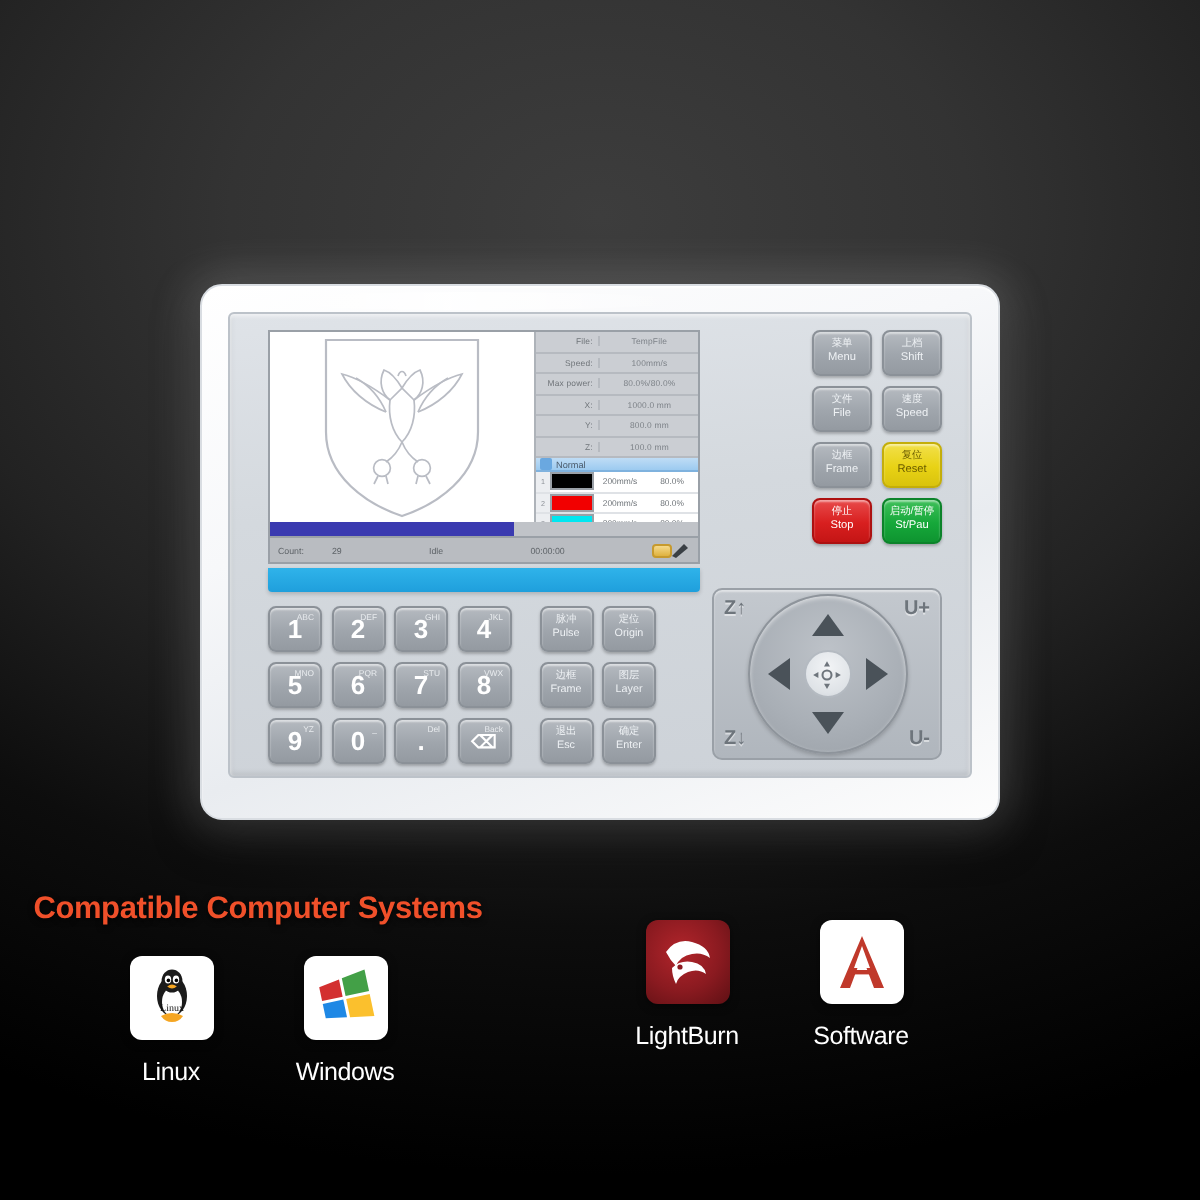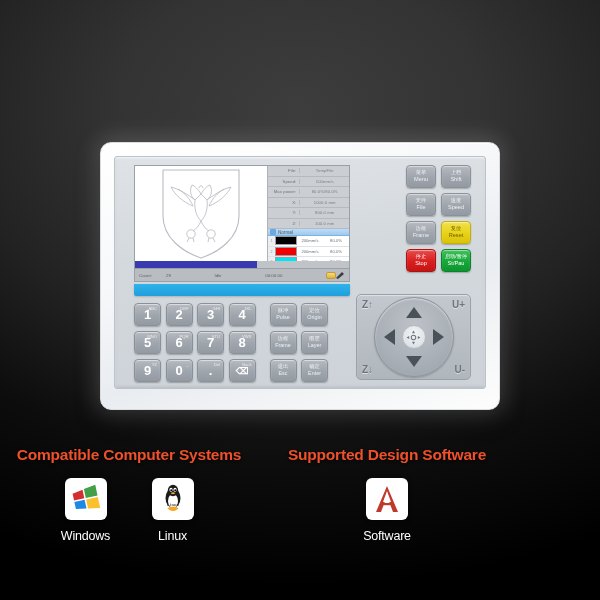--- a/index.html
+++ b/index.html
@@ -508,58 +508,67 @@
   </div>
 
   <div class="sections">
 
     <div class="section">
       <div class="section-title">Compatible Computer Systems</div>
       <div class="icon-row">
 
         <div class="icon-item">
           <div class="icon-tile tile-white">
-            <svg width="32" height="32" viewBox="0 0 32 32">
-              <g transform="rotate(-12 16 16)">
-                <path d="M4 8 L14.5 6.2 L14.5 15 L4 15 Z" fill="#d32f2f"></path>
-                <path d="M16 5.9 L28 4 L28 15 L16 15 Z" fill="#43a047"></path>
-                <path d="M4 16.5 L14.5 16.5 L14.5 25.5 L4 23.8 Z" fill="#1e88e5"></path>
-                <path d="M16 16.5 L28 16.5 L28 27.8 L16 25.8 Z" fill="#fbc02d"></path>
-              </g>
-            </svg>
-          </div>
-          <div class="icon-label">Windows</div>
-        </div>
-
-        <div class="icon-item">
-          <div class="icon-tile tile-white">
             <svg width="34" height="34" viewBox="0 0 34 34">
               <ellipse cx="17" cy="16" rx="7.5" ry="10" fill="#1b1b1b"></ellipse>
               <ellipse cx="17" cy="19" rx="5" ry="7" fill="#ffffff"></ellipse>
               <ellipse cx="17" cy="8.5" rx="5.2" ry="5.8" fill="#1b1b1b"></ellipse>
               <ellipse cx="15" cy="7.8" rx="1.6" ry="2" fill="#ffffff"></ellipse>
               <ellipse cx="19" cy="7.8" rx="1.6" ry="2" fill="#ffffff"></ellipse>
               <circle cx="15.2" cy="8.2" r="0.9" fill="#000"></circle>
               <circle cx="19.2" cy="8.2" r="0.9" fill="#000"></circle>
               <path d="M14.6 11.2 Q17 9.3 19.4 11.2 Q17 13.2 14.6 11.2 Z" fill="#f5a623"></path>
               <path d="M11.5 26 Q13.5 29 17 29 Q20.5 29 22.5 26 Q20 24.5 17 24.5 Q14 24.5 11.5 26 Z" fill="#f5a623"></path>
               <text x="17" y="23.5" font-size="5" font-family="Liberation Serif, serif" fill="#111" text-anchor="middle">Linux</text>
             </svg>
           </div>
           <div class="icon-label">Linux</div>
         </div>
 
+        <div class="icon-item">
+          <div class="icon-tile tile-white">
+            <svg width="32" height="32" viewBox="0 0 32 32">
+              <g transform="rotate(-12 16 16)">
+                <path d="M4 8 L14.5 6.2 L14.5 15 L4 15 Z" fill="#d32f2f"></path>
+                <path d="M16 5.9 L28 4 L28 15 L16 15 Z" fill="#43a047"></path>
+                <path d="M4 16.5 L14.5 16.5 L14.5 25.5 L4 23.8 Z" fill="#1e88e5"></path>
+                <path d="M16 16.5 L28 16.5 L28 27.8 L16 25.8 Z" fill="#fbc02d"></path>
+              </g>
+            </svg>
+          </div>
+          <div class="icon-label">Windows</div>
+        </div>
+
 
       </div>
     </div>
 
     <div class="section">
-      <div class="section-title">Supported Design Software</div>
       <div class="icon-row">
 
+        <div class="icon-item">
+          <div class="icon-tile tile-lightburn">
+            <svg width="34" height="34" viewBox="0 0 34 34">
+              <path d="M6 12 Q11 5 19 7 Q27 9 28 15 Q24 12 19 13 Q13 14 11 19 Q8 16 6 12 Z" fill="#ffffff"></path>
+              <path d="M9 20 Q13 16 19 17 Q25 18 26 23 Q22 20 17 22 Q12 24 11 28 Q9 24 9 20 Z" fill="#ffffff"></path>
+              <circle cx="13" cy="19.5" r="1.3" fill="#8a1a20"></circle>
+            </svg>
+          </div>
+          <div class="icon-label">LightBurn</div>
+        </div>
 
 
         <div class="icon-item">
           <div class="icon-tile tile-white">
             <svg width="34" height="34" viewBox="0 0 34 34">
               <path d="M17 4 L28 30 L23 30 L17 14 L11 30 L6 30 Z" fill="#c0392b"></path>
               <path d="M17 9 L21 20 L13 20 Z" fill="#ffffff"></path>
               <rect x="11.5" y="21" width="11" height="2.2" fill="#c0392b"></rect>
             </svg>
           </div>

